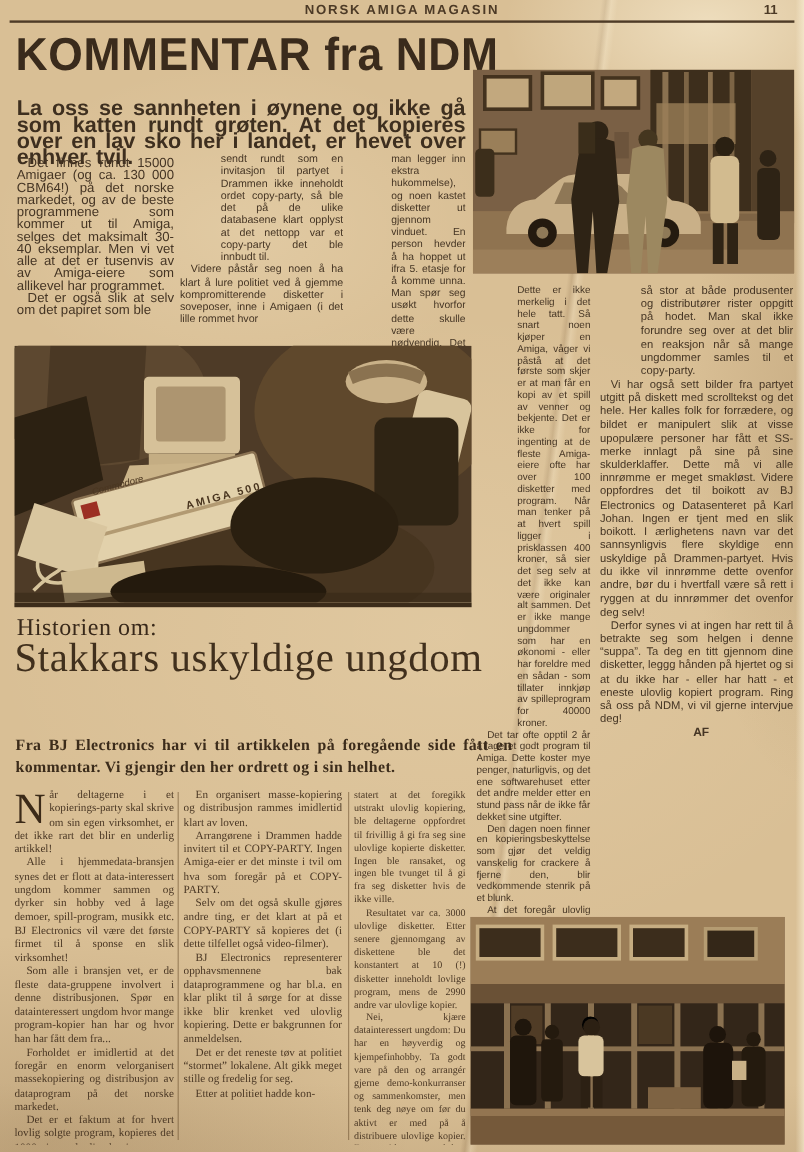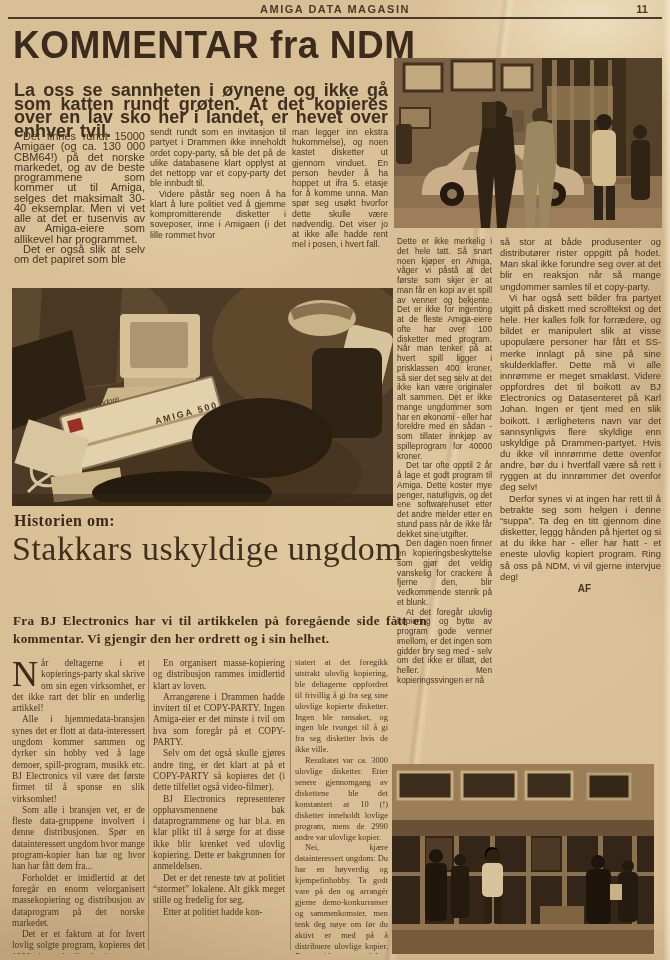--- a/index.html
+++ b/index.html
@@ -27,63 +27,63 @@
 
   
   .headline{position:absolute;top:24px;left:13px;width:395px;
     font-size:37px;font-weight:bold;letter-spacing:.5px;color:#3a2b1c;
     transform:scaleY(1.04);transform-origin:top left;white-space:nowrap;}
   .lead{position:absolute;top:84px;left:14px;width:374px;
     font-size:18px;line-height:13.6px;font-weight:bold;text-align:justify;
     word-spacing:2px;color:#3e2f1f;}
   .scol{position:absolute;text-align:justify;overflow:hidden;color:#453524;}
   .scol p{margin:0;text-indent:9px;}
-  .scol.cont p:first-child{text-indent:0;}
+  .scol.cont p:first-child{text-indent:0;margin-left:34px;}
   .col1{left:14px;top:131px;width:131px;height:158px;font-size:11px;line-height:10.25px;}
   .col2{left:150px;top:127px;width:136px;height:162px;font-size:8.9px;line-height:10.25px;}
   .col3{left:292px;top:127px;width:96px;height:164px;font-size:8.6px;line-height:10.2px;}
   .col4{left:397px;top:237px;width:95px;height:530px;font-size:8.25px;line-height:9.75px;}
   .col5{left:500px;top:237px;width:161px;height:548px;font-size:9.35px;line-height:11.15px;}
   .byline-af{padding-right:70px;text-align:right;font-weight:bold;font-size:10px;}
 
   
   .photo{position:absolute;overflow:hidden;box-shadow:0 0 0 1px rgba(60,44,26,.35) inset;}
   .photo-top{left:394px;top:58px;width:268px;height:170px;}
   .photo-middle{left:12px;top:288px;width:381px;height:214px;border-bottom:4px solid #3c2c1a;}
   .photo-bottom{left:392px;top:764px;width:262px;height:190px;}
   .photo svg{display:block;}
   .amiga-brand,.amiga-label{position:absolute;font-family:"Liberation Sans",sans-serif;
     color:#4a3620;transform:rotate(-15deg);white-space:nowrap;}
   .amiga-brand{left:64px;top:112px;font-size:8px;font-style:italic;}
   .amiga-label{left:142px;top:120px;font-size:9px;font-weight:bold;letter-spacing:2px;}
 
   
   .serif{font-family:"Liberation Serif", serif;}
-  .story-kicker{position:absolute;left:14px;top:512px;font-size:16px;font-weight:bold;
+  .story-kicker{position:absolute;left:14px;top:512px;font-size:20px;font-weight:normal;
     letter-spacing:.5px;color:#39291a;}
   .story-title{position:absolute;left:12px;top:528px;width:418px;color:#41301d;
     font-size:34px;line-height:41px;letter-spacing:.5px;}
   .story-lead{position:absolute;left:13px;top:612px;width:414px;font-size:13.2px;
     line-height:17.5px;font-weight:bold;letter-spacing:.3px;color:#3c2c1b;text-align:justify;}
   .story-col{position:absolute;top:658px;height:296px;text-align:justify;overflow:hidden;color:#4a3724;}
   .story-col p{margin:0;text-indent:10px;}
   .story-col.cont p:first-child{text-indent:0;}
   .scol1{left:12px;width:133px;font-size:9.3px;line-height:11.3px;}
   .scol2{left:153px;width:132px;font-size:9.3px;line-height:11.3px;}
   .scol3{left:295px;width:93px;font-size:8.4px;line-height:10.9px;}
   .dropcap{float:left;font-size:36px;line-height:28px;padding:2px 3px 0 0;color:#3b2a18;}
   .vrule{position:absolute;top:660px;width:1px;height:290px;background:rgba(110,82,50,.55);}
   .vr1{left:148px;} .vr2{left:290px;}
 </style>
 </head>
 <body>
 
 <div class="page">
 
-  <div class="masthead">AMIGA DATA MAGASIN</div>
+  <div class="masthead">NORSK AMIGA MAGASIN</div>
   <div class="pageno">11</div>
   <div class="header-rule"></div>
 
   <div class="headline">KOMMENTAR fra NDM</div>
   <div class="lead">La oss se sannheten i øynene og ikke gå som katten rundt grøten. At det kopieres over en lav sko her i landet, er hevet over enhver tvil.</div>
 
   <div class="scol col1">
       <p>Det finnes rundt 15000 Amigaer (og ca. 130 000 CBM64!) på det norske markedet, og av de beste programmene som kommer ut til Amiga, selges det maksimalt 30-40 eksemplar. Men vi vet alle at det er tusenvis av av Amiga-eiere som allikevel har programmet.</p>
       <p>Det er også slik at selv om det papiret som ble</p>
     </div>

